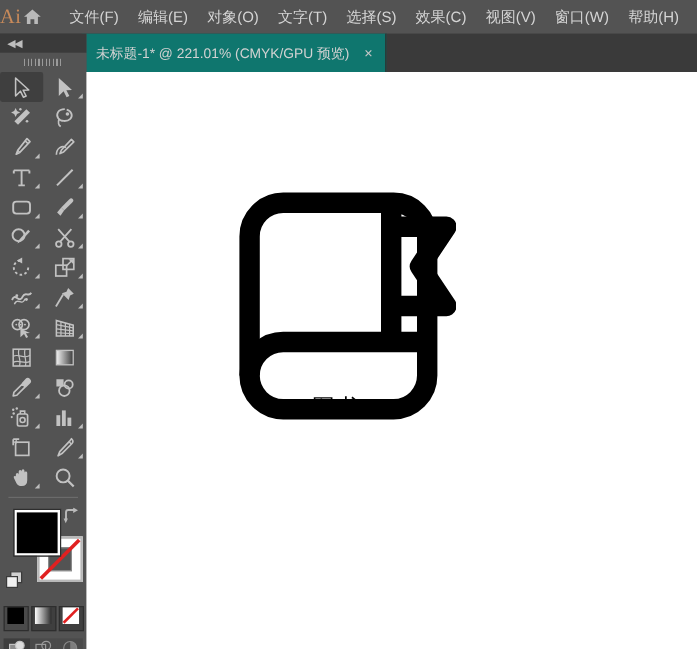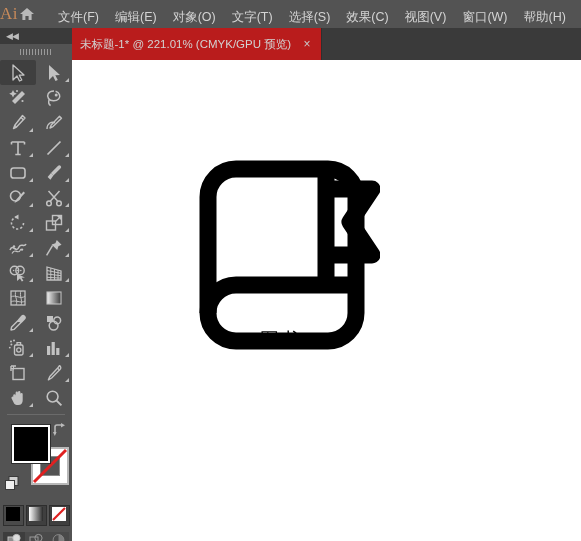--- a/index.html
+++ b/index.html
@@ -16,21 +16,21 @@
     -webkit-font-smoothing: antialiased;
   }
 
   
   #menubar {
     position: absolute;
     left: 0; top: 0;
     width: 518px; height: 28px;
     background: #535353;
     display: flex;
-    align-items: flex-end;
+    align-items: center;
     box-sizing: border-box;
   }
   #ai-logo {
     width: 34px; height: 28px;
     display: flex; align-items: center; justify-content: center;
     color: #c88a5a;
     font-size: 17px;
     font-weight: normal;
     letter-spacing: .5px;
     font-family: "Liberation Serif", "DejaVu Serif", serif;
@@ -63,21 +63,21 @@
     position: absolute;
     left: 0; top: 28px;
     width: 581px; height: 32px;
     background: #3a3a3a;
     box-sizing: border-box;
   }
   #tab-doc {
     position: absolute;
     left: 68px; top: 0;
     height: 32px;
-    background: #b91c1c;
+    background: #0f766e;
     display: flex;
     align-items: center;
     padding: 0 8px 0 12px;
     box-sizing: border-box;
     border-right: 1px solid #2f2f2f;
   }
   #tab-title {
     color: #d2d2d2;
     font-size: 11.5px;
     white-space: nowrap;

